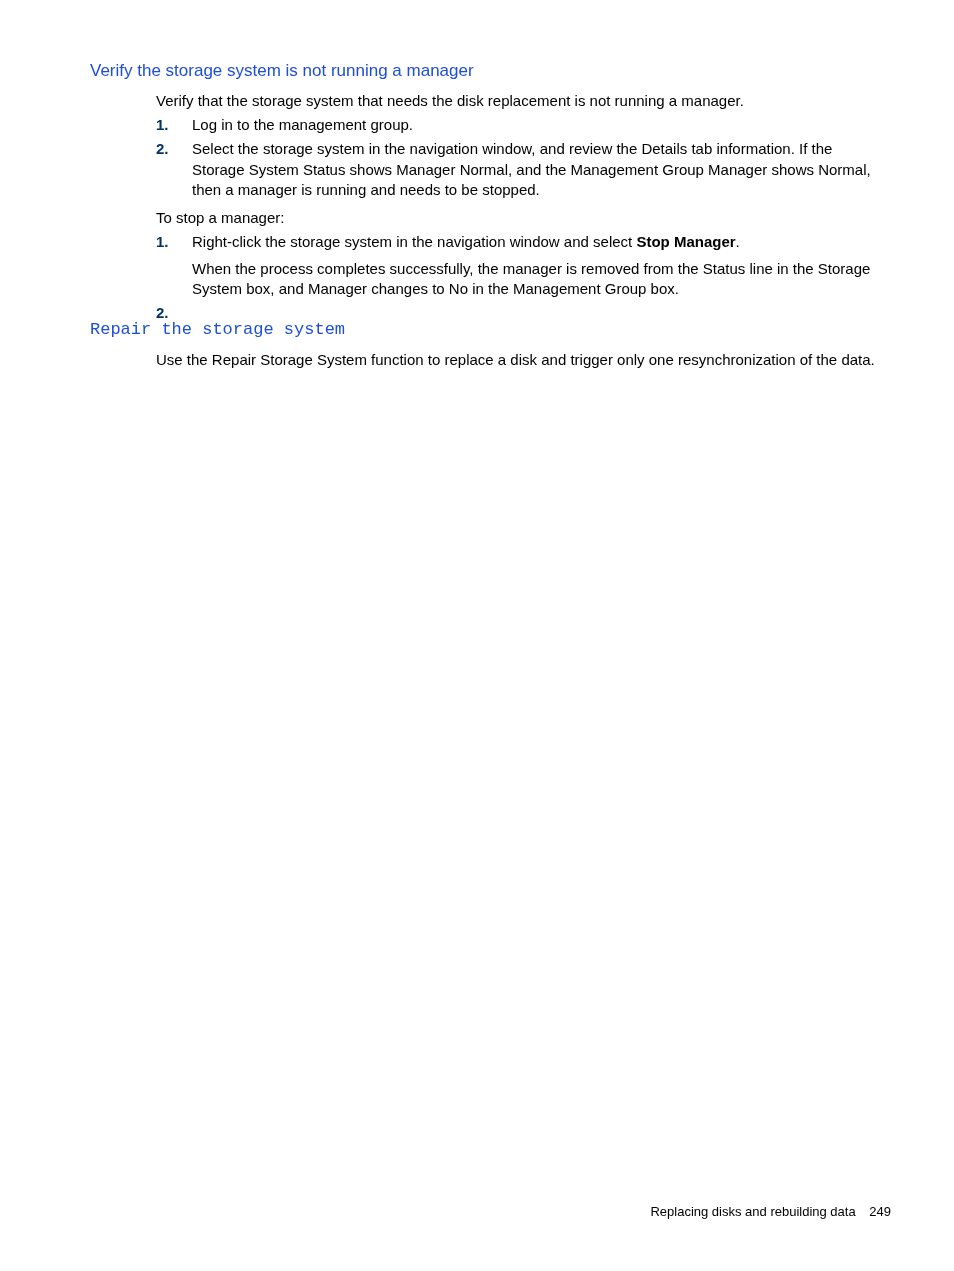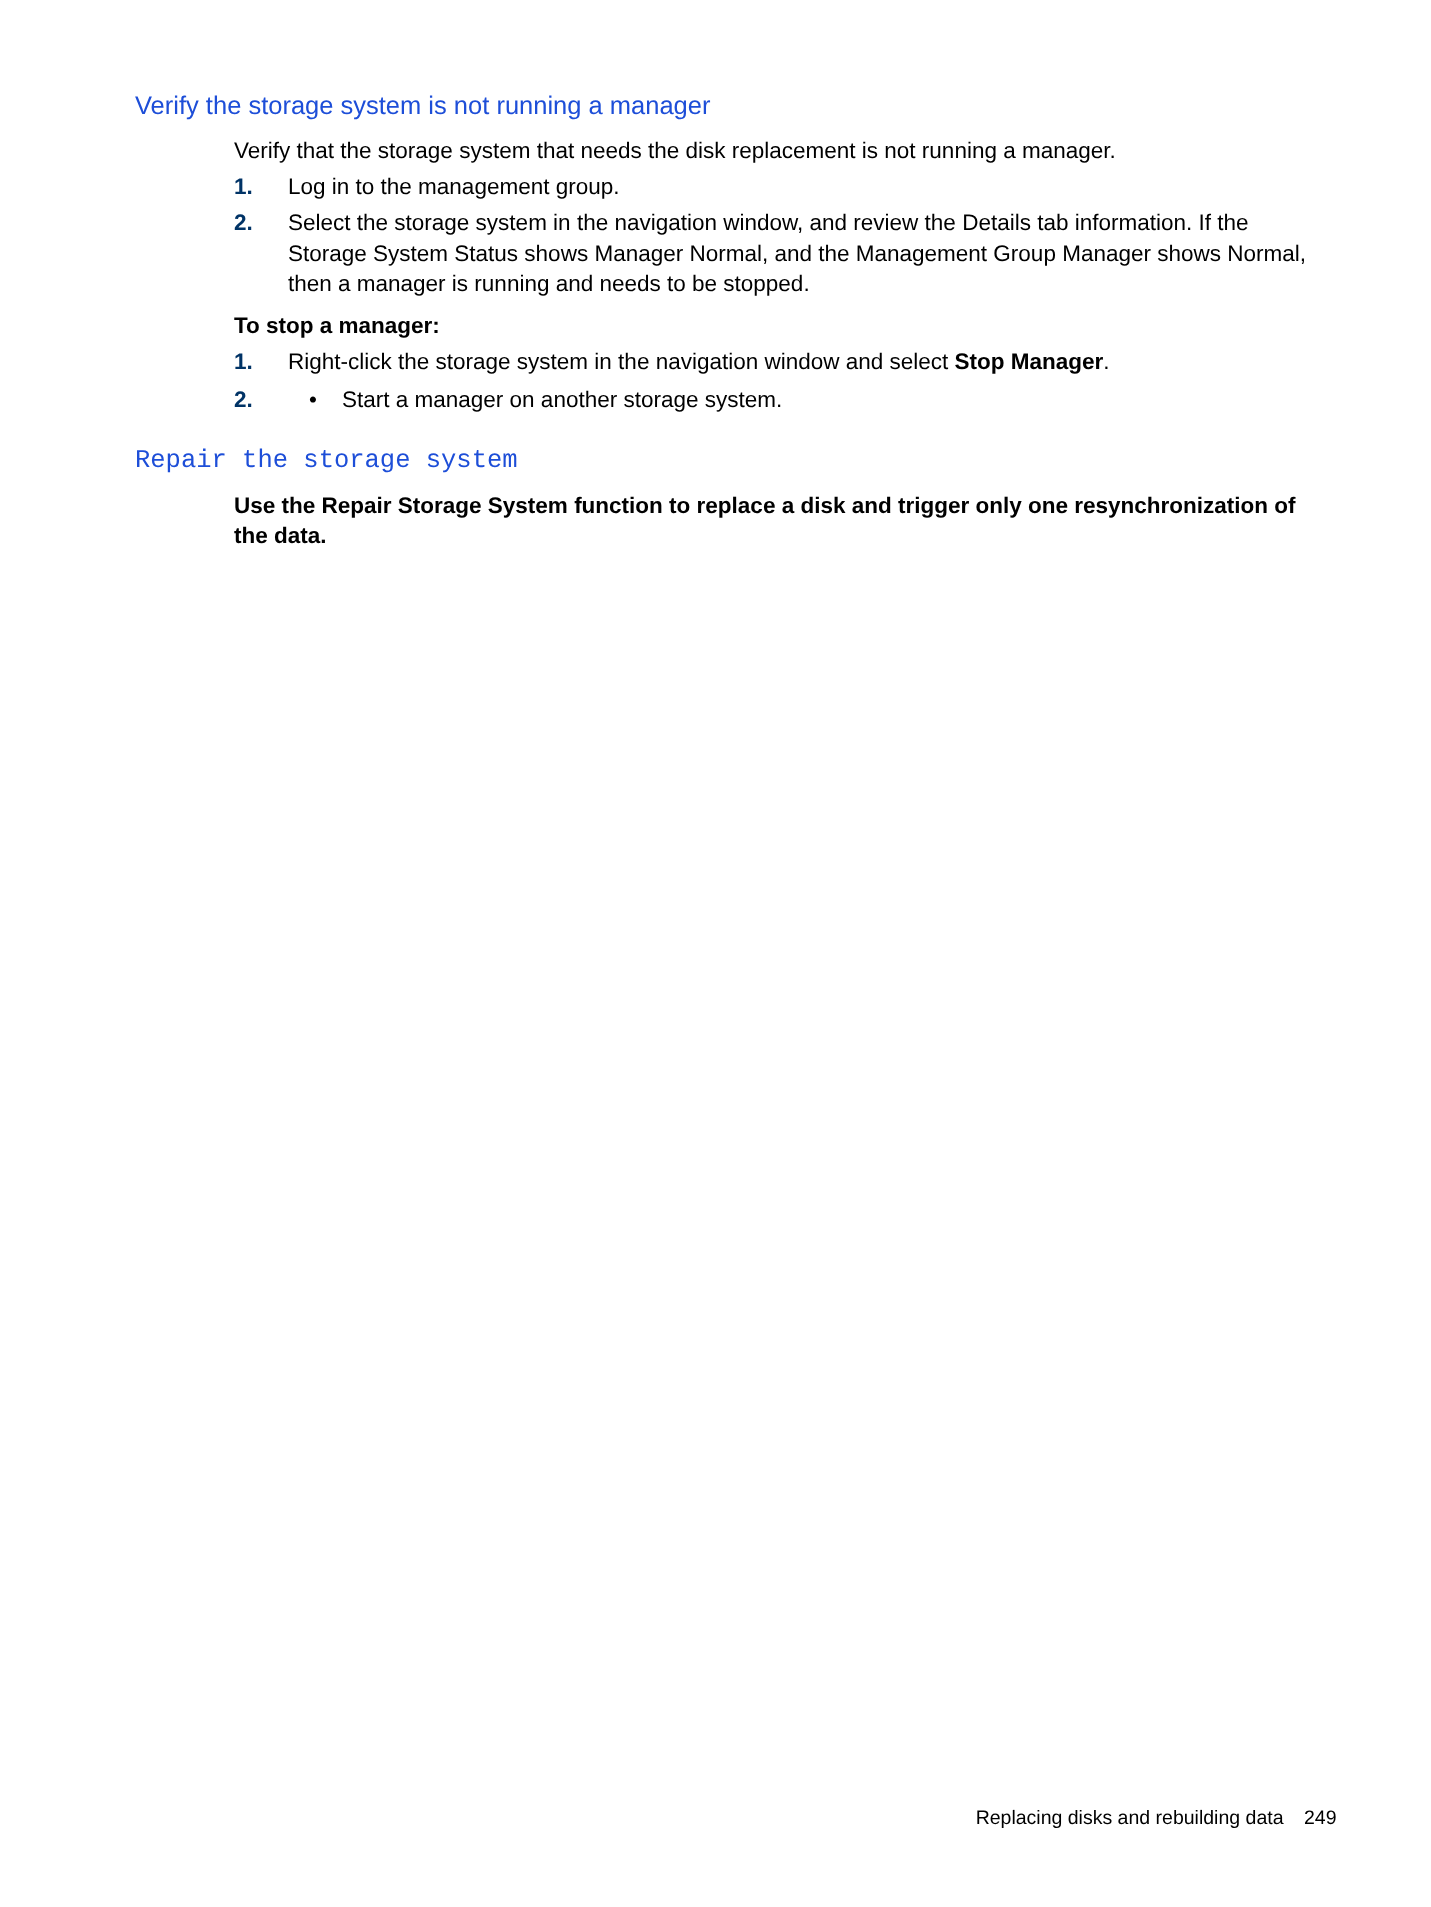--- a/index.html
+++ b/index.html
@@ -21,21 +21,20 @@
     .section-heading {
       color: #1d4ed8;
       font-size: 17px;
       font-weight: normal;
       margin-bottom: 8px;
       margin-left: 12px;
     }
     .body-text {
       margin-left: 78px;
       margin-bottom: 4px;
-      font-weight: bold;
     }
     .body-text-intro {
       margin-left: 78px;
       margin-bottom: 4px;
     }
     ol.numbered {
       margin-left: 78px;
       list-style: none;
       counter-reset: item;
     }
@@ -101,24 +100,24 @@
 <ol class="numbered">
   <li>Log in to the management group.</li>
   <li>Select the storage system in the navigation window, and review the Details tab information. If the Storage System Status shows Manager Normal, and the Management Group Manager shows Normal, then a manager is running and needs to be stopped.</li>
 </ol>
 
 <p class="body-text" style="margin-top:8px;">To stop a manager:</p>
 
 <ol class="numbered">
   <li>
     <span>Right-click the storage system in the navigation window and select </span><span class="bold-inline">Stop Manager</span><span>.</span>
+    <p class="sub-para">When the process completes successfully, the manager is removed from the Status line in the Storage System box, and Manager changes to No in the Management Group box.</p>
   </li>
   <li>
     <ul class="bulleted">
-      <li>Start a manager on another storage system.</li>
     </ul>
   </li>
 </ol>
 
 <h3 class="section-heading section-gap">Repair the storage system</h3>
 
 <p class="body-text">Use the Repair Storage System function to replace a disk and trigger only one resynchronization of the data.</p>
 
 <div class="footer">
   <span>Replacing disks and rebuilding data</span>

